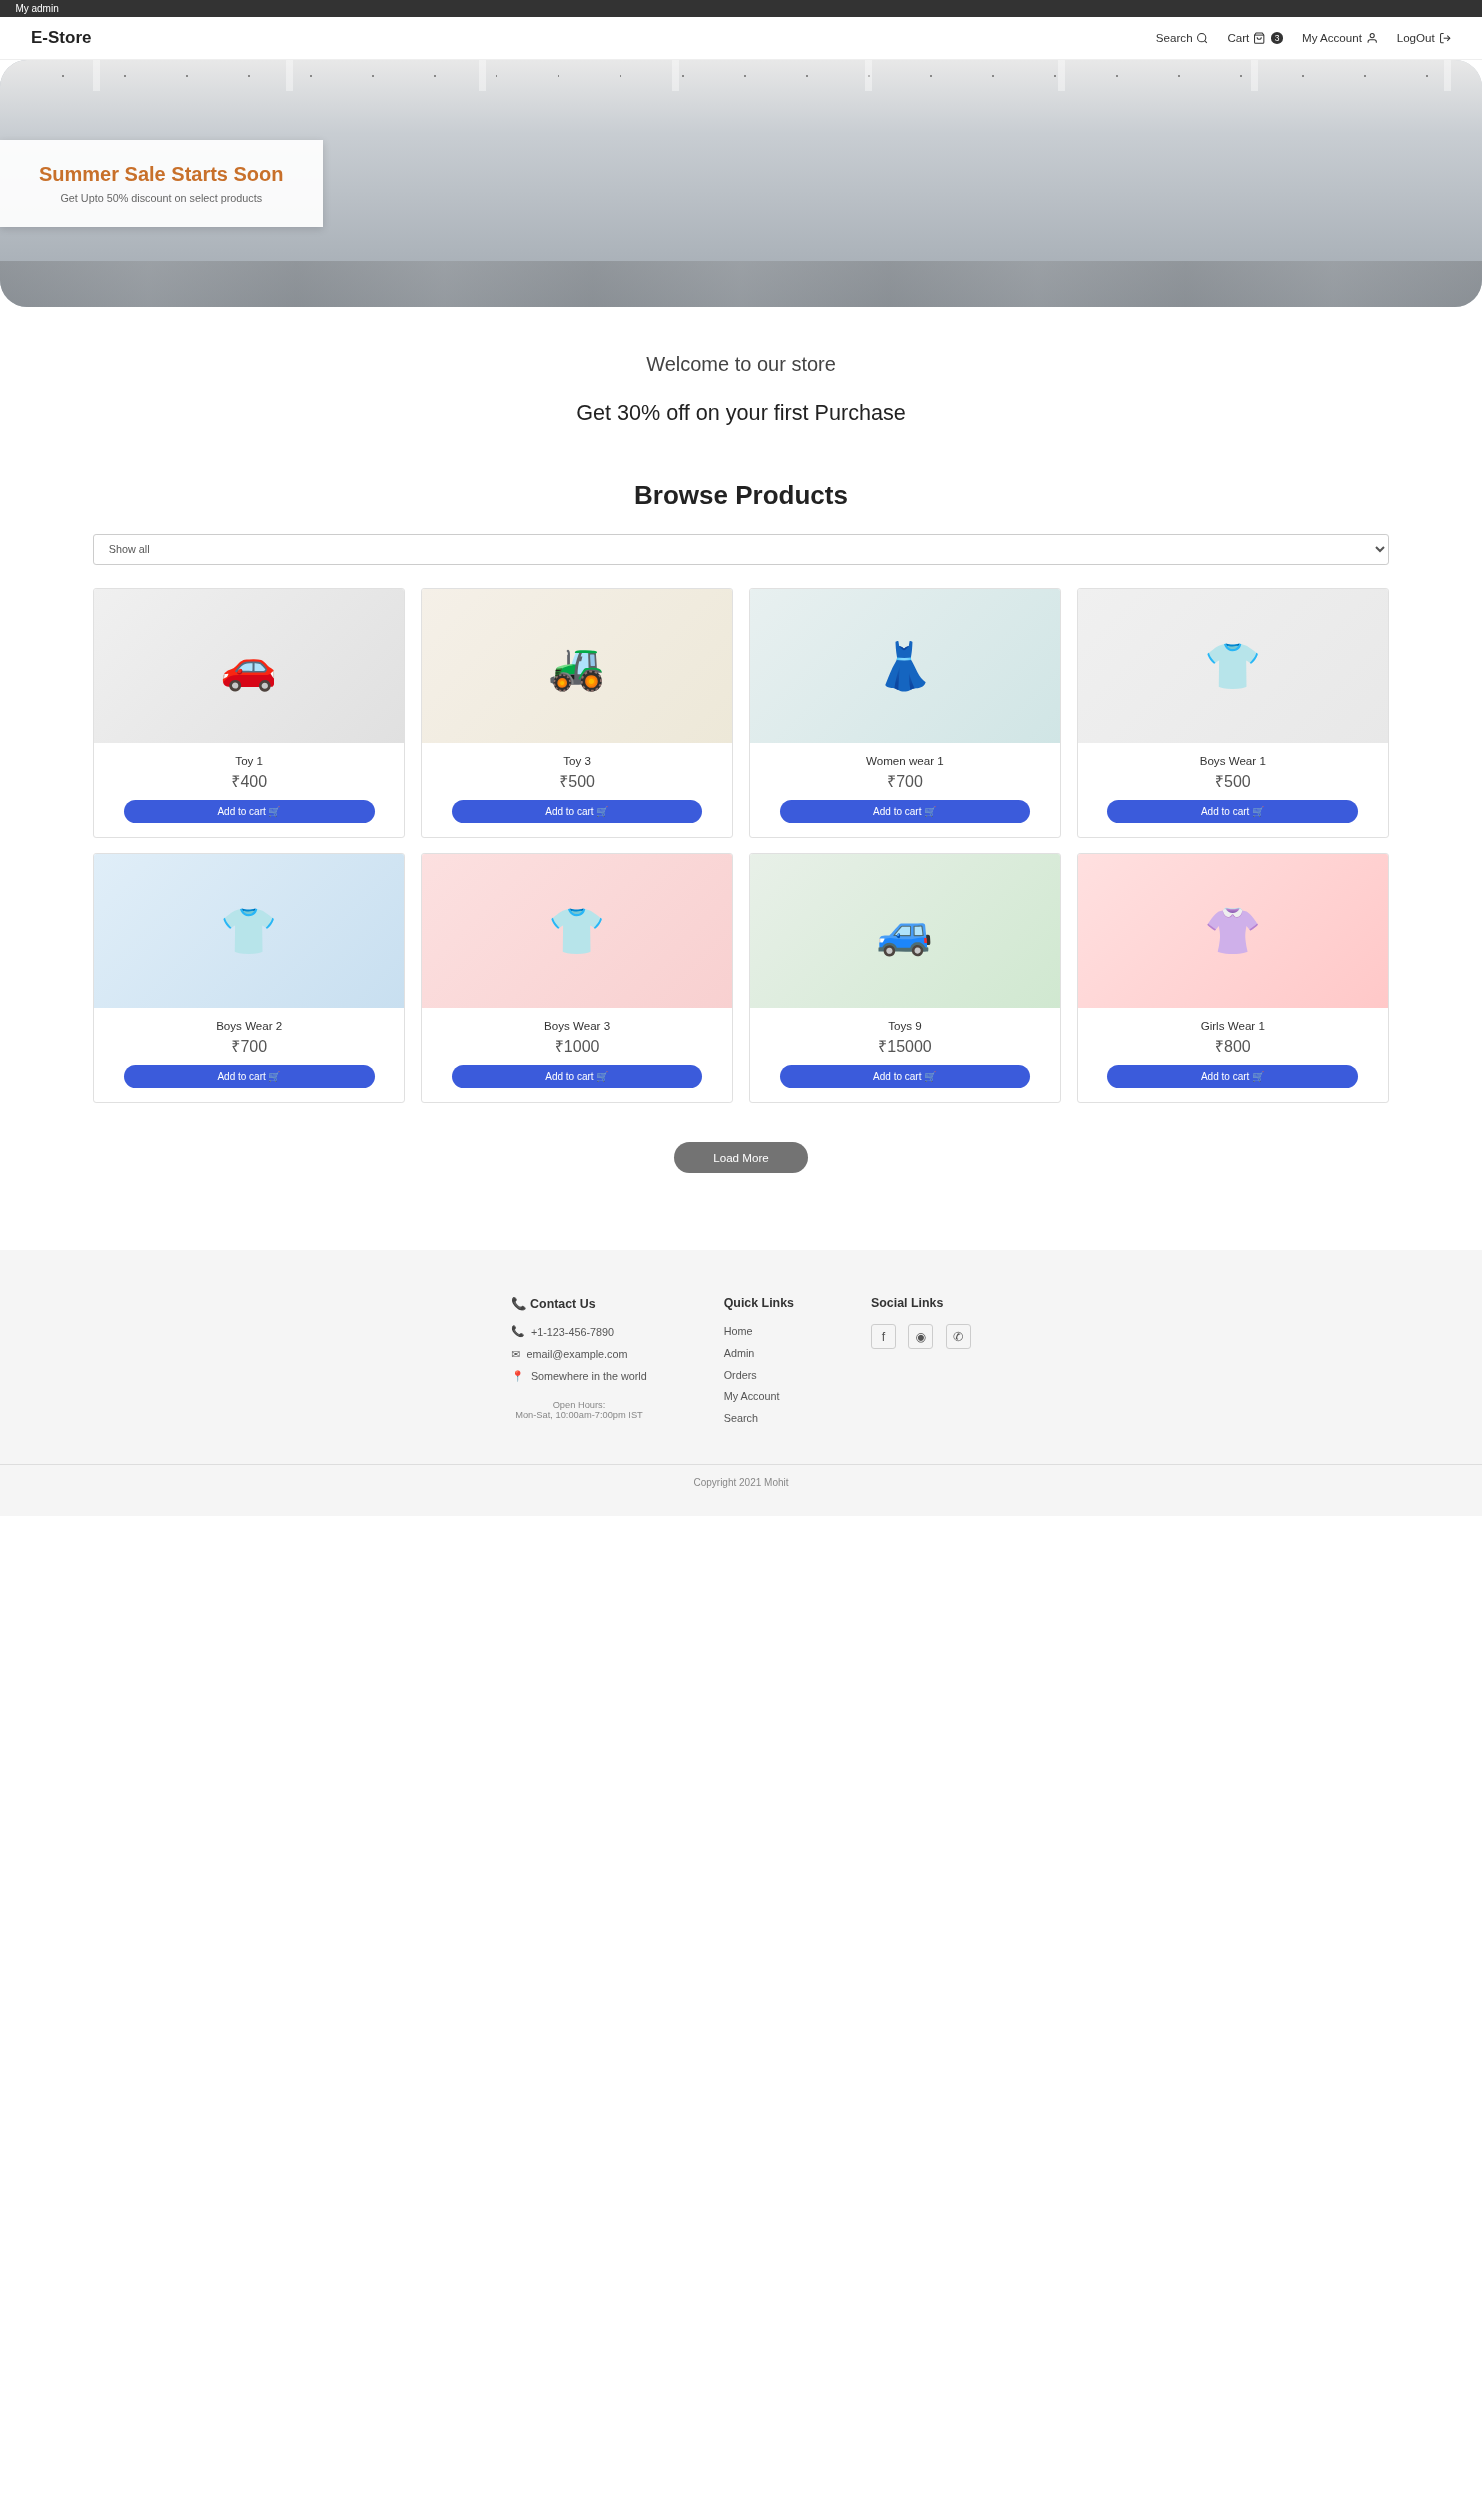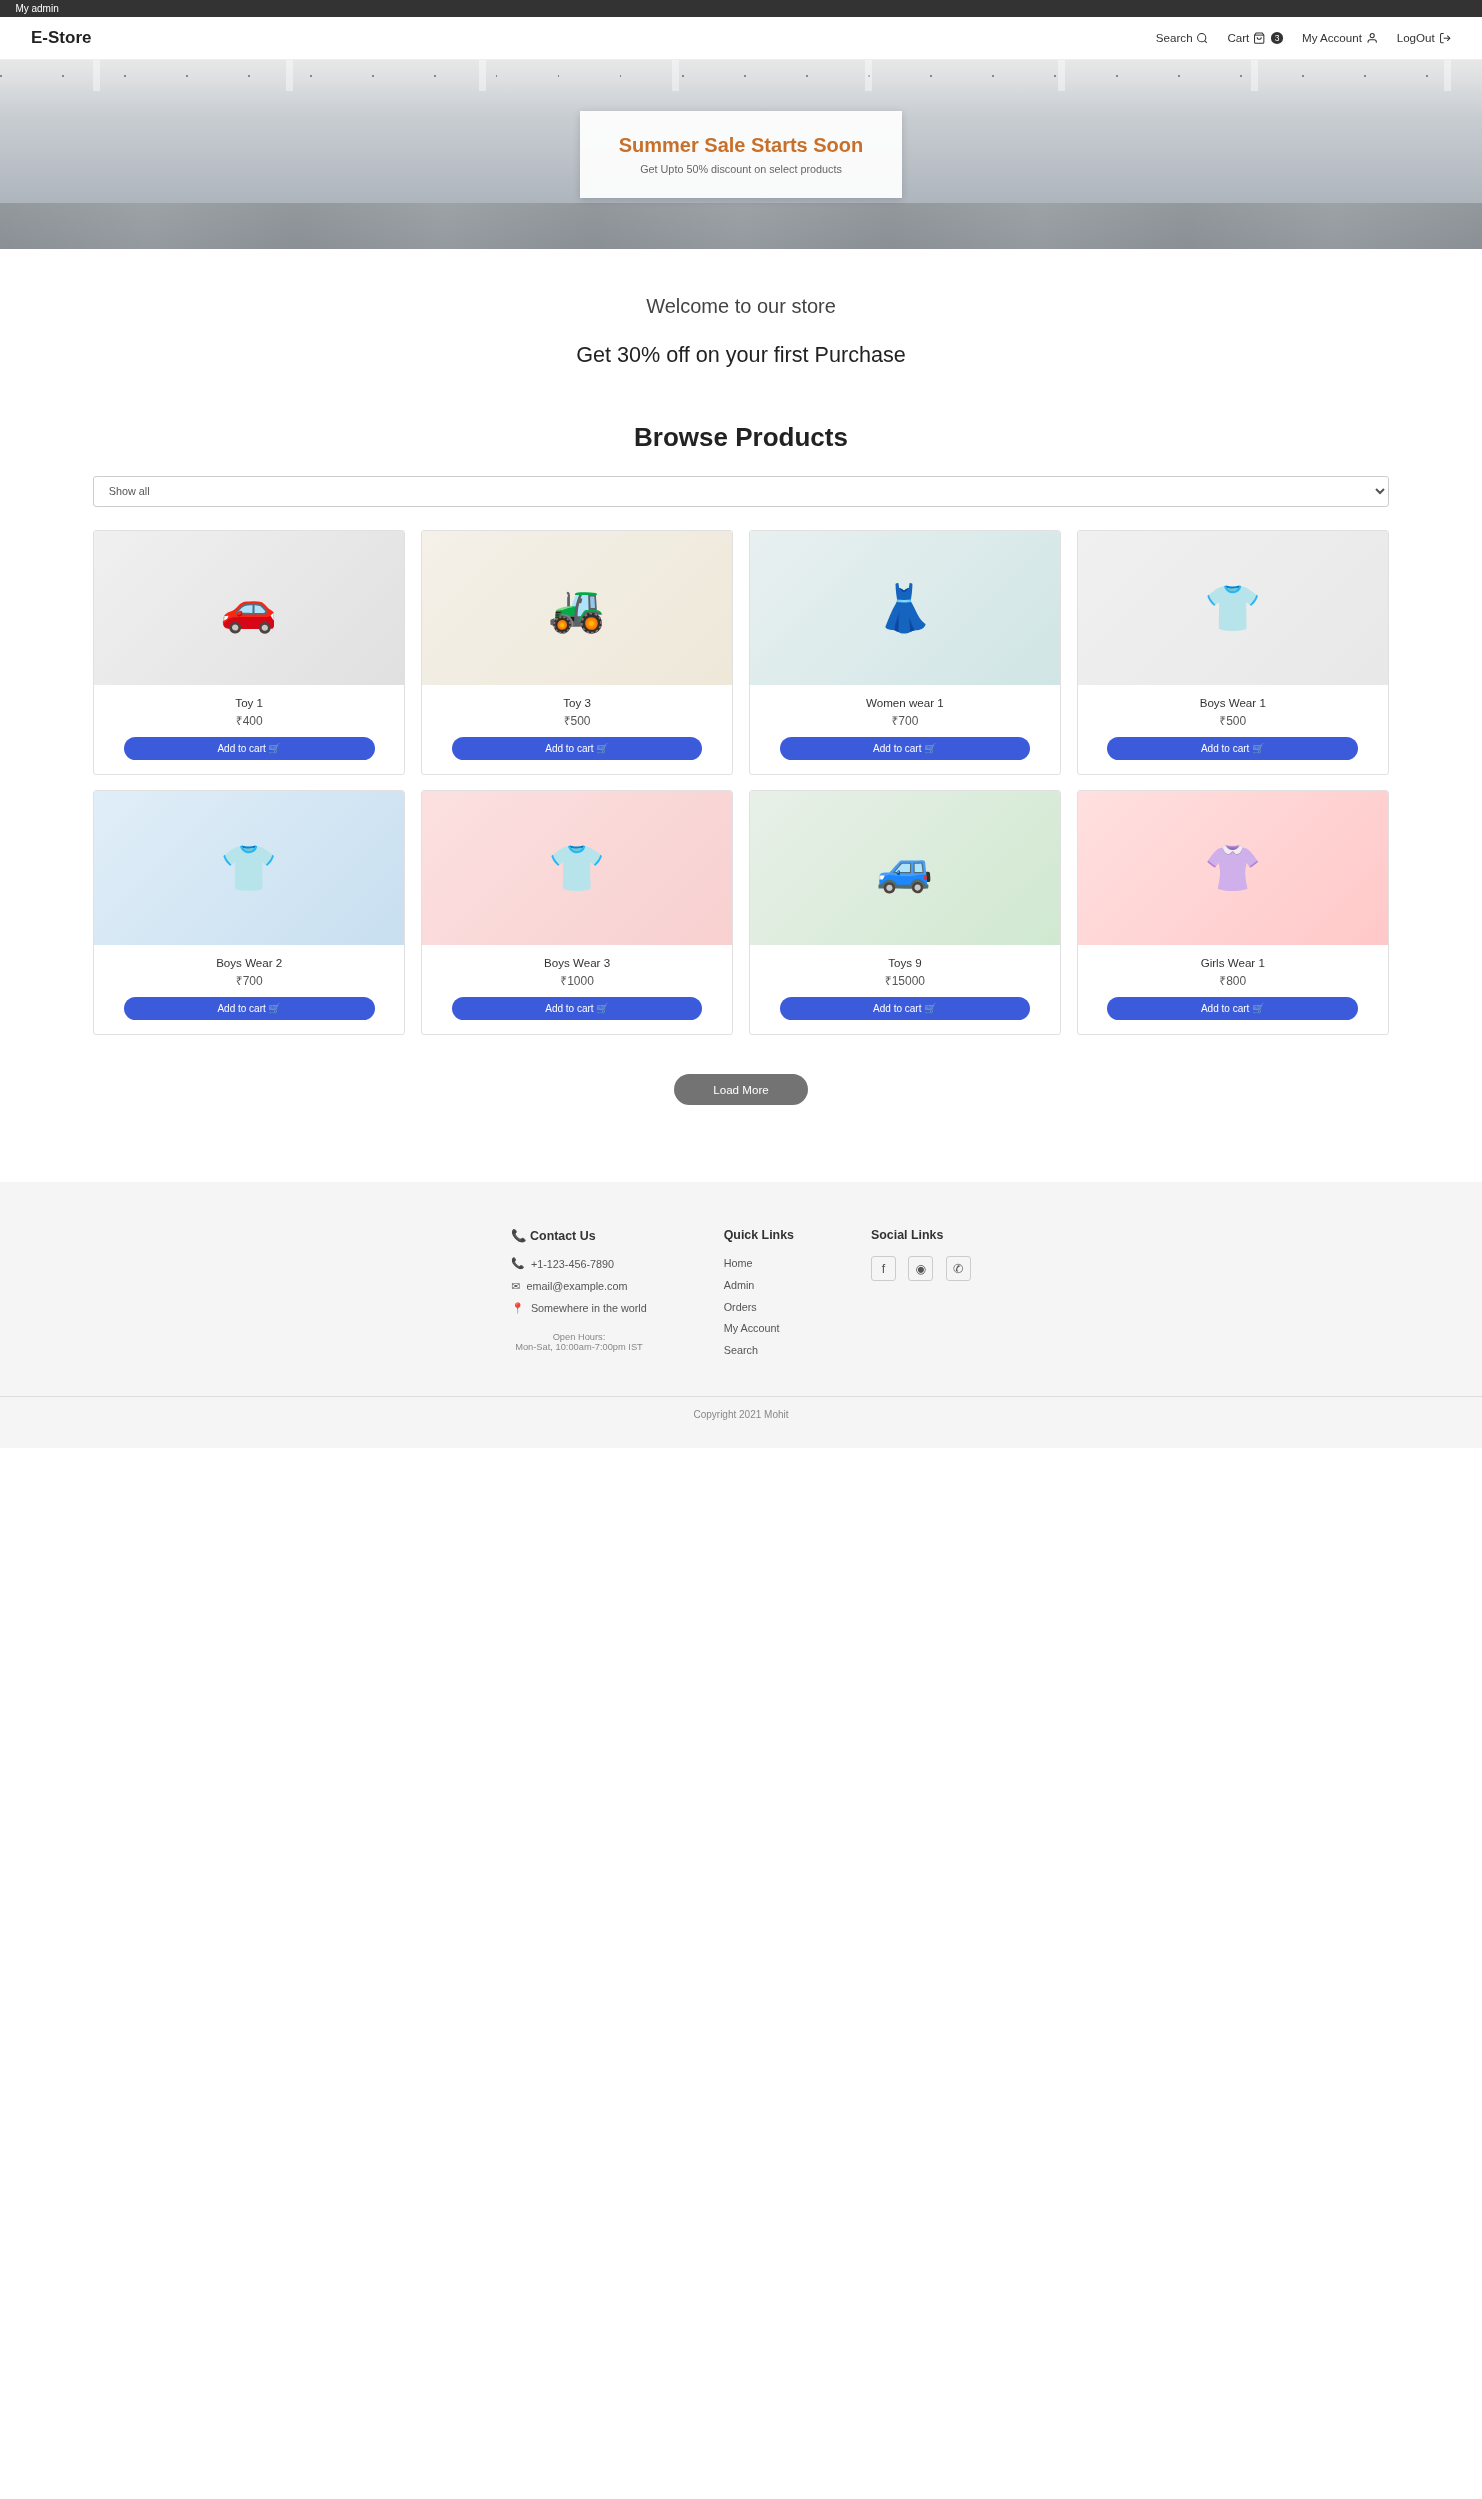--- a/index.html
+++ b/index.html
@@ -50,27 +50,28 @@
       color: #fff;
       border-radius: 50%;
       font-size: 8.5px;
       padding: 0.8px 3.9px;
       margin-left: 1.5px;
     }
 
     
     .hero {
       width: 100%;
-      height: 189px;
+      height: 247px;
       background: linear-gradient(135deg, #b0b8c1 0%, #d0d5da 40%, #c5ccd3 100%);
       position: relative;
       overflow: hidden;
       display: flex;
       align-items: center;
-      justify-content: center;
+      justify-content: flex-start;
+      border-radius: 27px;
     }
     
     .hero-store-bg {
       position: absolute;
       top: 0; left: 0; right: 0; bottom: 0;
       background: linear-gradient(to bottom, #e8e8e8 0%, #c8cdd2 30%, #a0a8b0 100%);
       overflow: hidden;
     }
     .hero-store-bg::before {
       content: '';
@@ -204,21 +205,21 @@
     .product-info {
       padding: 10.8px 7.7px;
     }
     .product-name {
       font-size: 11.6px;
       font-weight: 500;
       color: #333;
       margin-bottom: 3.1px;
     }
     .product-price {
-      font-size: 12px;
+      font-size: 16px;
       color: #555;
       margin-bottom: 7.7px;
     }
     .add-to-cart-btn {
       background: #3b5bdb;
       color: #fff;
       border: none;
       border-radius: 15.4px;
       padding: 6.2px 15.4px;
       font-size: 10px;

